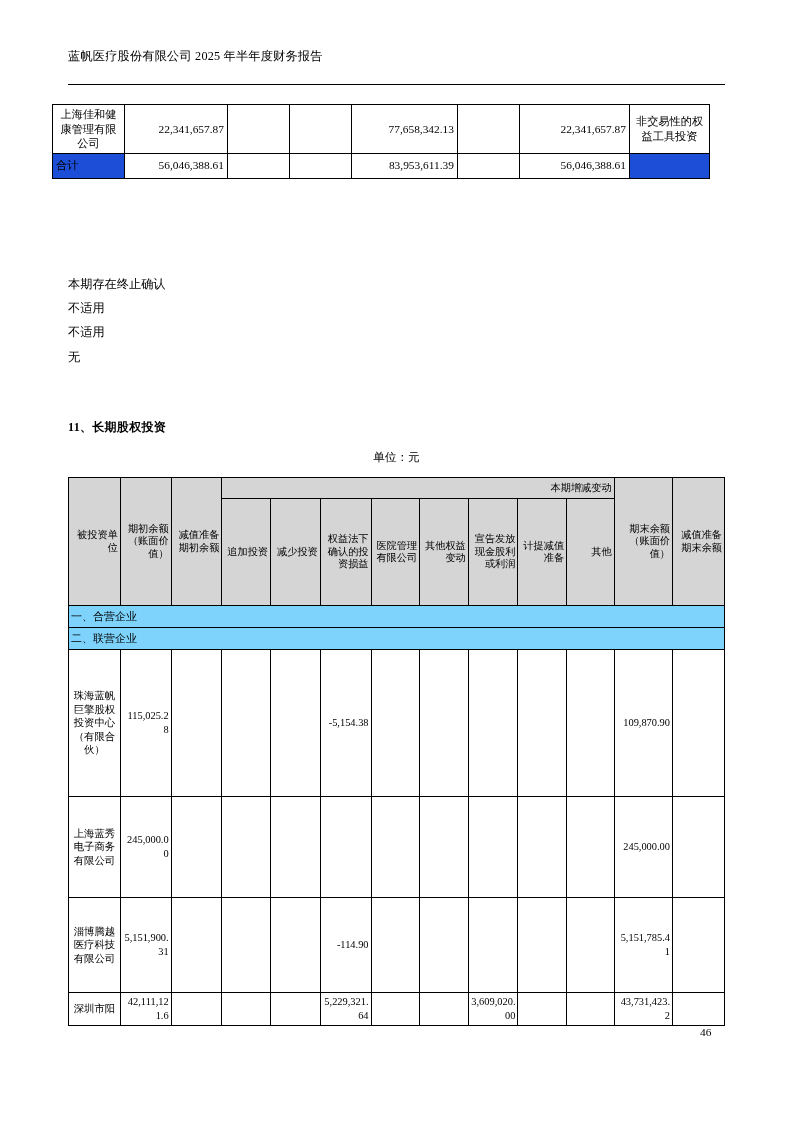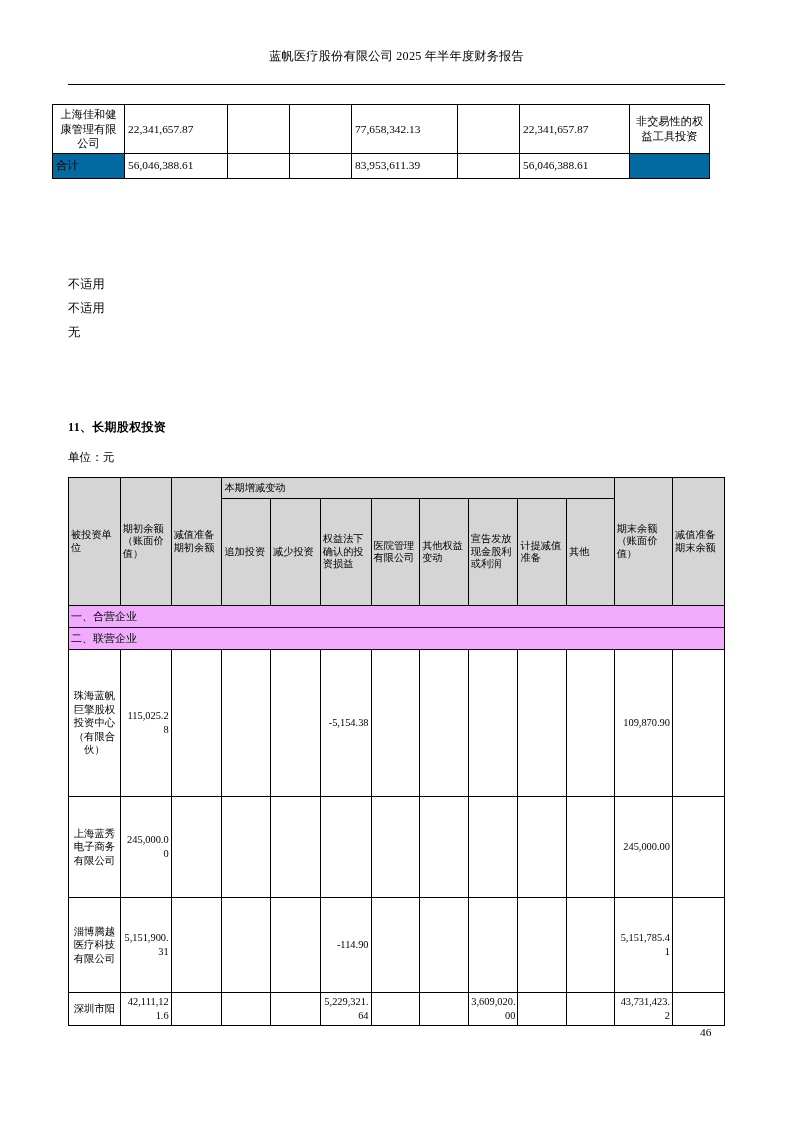--- a/index.html
+++ b/index.html
@@ -22,21 +22,21 @@
   }
 
   
   .page-header {
     position: absolute;
     left: 68px;
     top: 48px;
     width: 657px;
     padding-bottom: 20px;
     border-bottom: 1.2px solid #000000;
-    text-align: center;
+    text-align: left;
     font-size: 12.2px;
     line-height: 1.35;
     letter-spacing: 0.2px;
   }
 
   
   table.rpt {
     border-collapse: collapse;
     table-layout: fixed;
     width: 657px;
@@ -47,22 +47,22 @@
     border: 1px solid #000000;
     padding: 2px 3px;
     vertical-align: middle;
     font-weight: normal;
     word-wrap: break-word;
     overflow-wrap: break-word;
     word-break: break-all;
   }
   .c-left   { text-align: left; }
   .c-center { text-align: center; }
-  .c-right  { text-align: left; }
-  .shade    { background: #0369a1; }
+  .c-right  { text-align: right; }
+  .shade    { background: #1d4ed8; }
 
   
   .tbl1-wrap {
     position: absolute;
     left: 52px;
     top: 104px;
   }
   .tbl1-wrap td { height: 20px; }
   .tbl1-name { font-size: 11.2px; line-height: 1.3; }
   .tbl1-num  { font-size: 11.4px; }
@@ -88,39 +88,39 @@
     font-weight: bold;
     letter-spacing: 0.3px;
   }
 
   
   .unit-line {
     position: absolute;
     left: 68px;
     top: 450px;
     width: 657px;
-    text-align: left;
+    text-align: center;
     font-size: 11.6px;
   }
 
   
   .tbl2-wrap {
     position: absolute;
     left: 68px;
     top: 477px;
   }
   table.rpt.t2 { font-size: 10.2px; line-height: 1.22; }
   table.rpt.t2 td { padding: 1px 2px; }
   .t2-head td {
     background: #d5d5d5;
-    text-align: left;
+    text-align: right;
     vertical-align: middle;
   }
   .t2-cat td {
-    background: #f0abfc;
+    background: #7dd3fc;
     text-align: left;
     height: 19px;
     font-size: 11px;
     padding-left: 5px;
   }
   .t2-body td { vertical-align: middle; }
   .t2-name { text-align: center; font-size: 10.4px; line-height: 1.3; margin-left: 12px; }
   .t2-num  { text-align: right;  font-size: 10.4px; line-height: 1.3; }
 
   
@@ -169,20 +169,21 @@
           <td class="c-right tbl1-num">83,953,611.39</td>
           <td class="c-right tbl1-num"></td>
           <td class="c-right tbl1-num">56,046,388.61</td>
           <td class="c-center tbl1-note shade"></td>
         </tr>
       </tbody>
     </table>
   </div>
 
   <div class="narrative">
+    <div>本期存在终止确认</div>
     <div>不适用</div>
     <div>不适用</div>
     <div>无</div>
   </div>
 
   <div class="section-heading">11、长期股权投资</div>
 
   <div class="unit-line">单位：元</div>
 
   <div class="tbl2-wrap">

